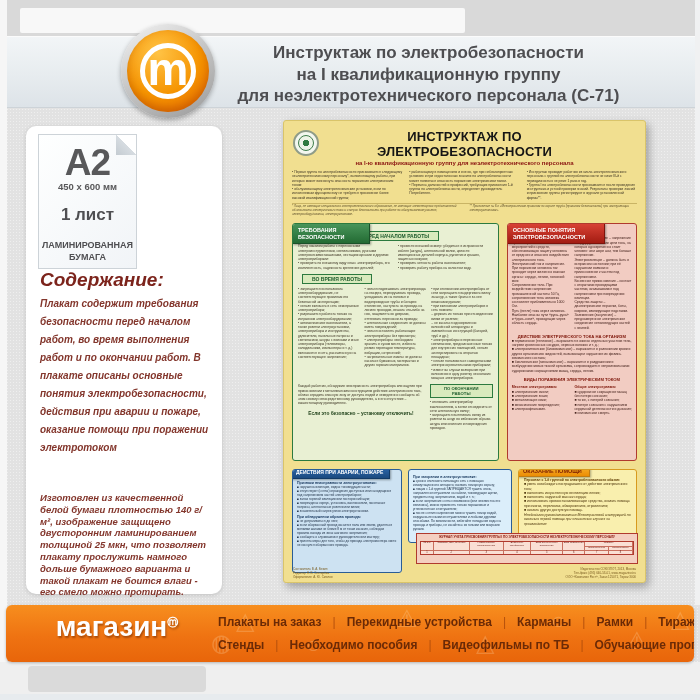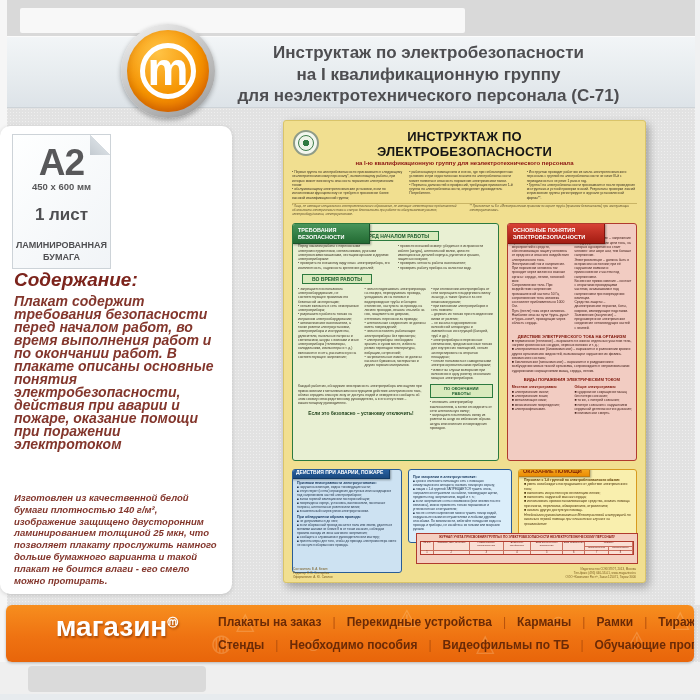--- a/index.html
+++ b/index.html
@@ -23,36 +23,36 @@
   .logo{left:121px;top:24px;width:94px;height:94px;border-radius:50%;
     background:linear-gradient(150deg,#f4f4f4 0%,#c7c7c7 45%,#9a9a9a 100%);
     box-shadow:0 2px 5px rgba(0,0,0,.3);}
   .logo-orange{position:absolute;inset:6px;border-radius:50%;
     background:radial-gradient(circle at 38% 28%,#ffc345 0%,#f59300 55%,#e25f00 100%);
     box-shadow:inset 0 -4px 8px rgba(150,50,0,.35);}
   .logo-ring{position:absolute;inset:13px;border:5px solid #fff;border-radius:50%;}
   .logo-m{position:absolute;left:0;right:0;top:16px;text-align:center;
     color:#fff;font-weight:bold;font-size:46px;line-height:46px;}
   
-  .card{left:0;top:126px;width:196px;height:468px;background:#ffffff;
-    border-radius:10px;box-shadow:0 1px 4px rgba(0,0,0,.15);padding-left:36px;}
+  .card{left:26px;top:126px;width:196px;height:468px;background:#ffffff;
+    border-radius:10px;box-shadow:0 1px 4px rgba(0,0,0,.15);}
   .paper{position:absolute;left:12px;top:8px;width:97px;height:133px;
     background:linear-gradient(135deg,#feffff 0%,#f1f4f7 100%);
     border:1px solid #cdd3d8;}
   .fold{position:absolute;top:0;right:0;width:20px;height:20px;
     background:linear-gradient(225deg,#ffffff 0%,#ffffff 49%,#d6dce1 50%,#c4cbd1 100%);}
   .paper-a2{margin-top:10px;text-align:center;font-size:37px;font-weight:bold;
     color:#58585a;letter-spacing:-1px;line-height:36px;}
   .paper-dim{text-align:center;font-size:9.5px;font-weight:bold;color:#58585a;margin-top:0;}
   .paper-sheets{text-align:center;font-size:17px;font-weight:bold;color:#4f4f52;margin-top:13px;}
   .paper-lam{text-align:center;font-size:9px;font-weight:bold;color:#4f4f52;
     margin-top:15px;line-height:11.5px;}
   .h-red{font-size:19px;font-weight:bold;font-style:italic;color:#7c241c;line-height:23px;}
-  .t-red{margin-top:4px;font-size:14px;font-style:italic;font-weight:bold;
-    color:#83362c;line-height:13px;}
+  .t-red{margin-top:4px;font-size:10px;font-style:italic;font-weight:bold;
+    color:#83362c;line-height:18px;}
   .t-red.small{font-size:9.5px;line-height:11.8px;}
   .content-block{position:absolute;left:14px;right:11px;top:142px;}
   .material-block{position:absolute;left:14px;right:11px;top:362px;}
   
   .poster{left:283px;top:120px;width:363px;height:463px;background:#f1df90;
     border:1px solid #d9c46a;border-radius:3px;box-sizing:border-box;
     box-shadow:3px 4px 8px rgba(0,0,0,.3);padding:6px 8px;}
   .emblem{position:absolute;left:9px;top:9px;width:22px;height:22px;border-radius:50%;
     background:#f3f7ef;border:2px solid #8f9c88;}
   .emblem-inner{position:absolute;inset:3px;border:1.5px solid #3f7d4a;border-radius:50%;

